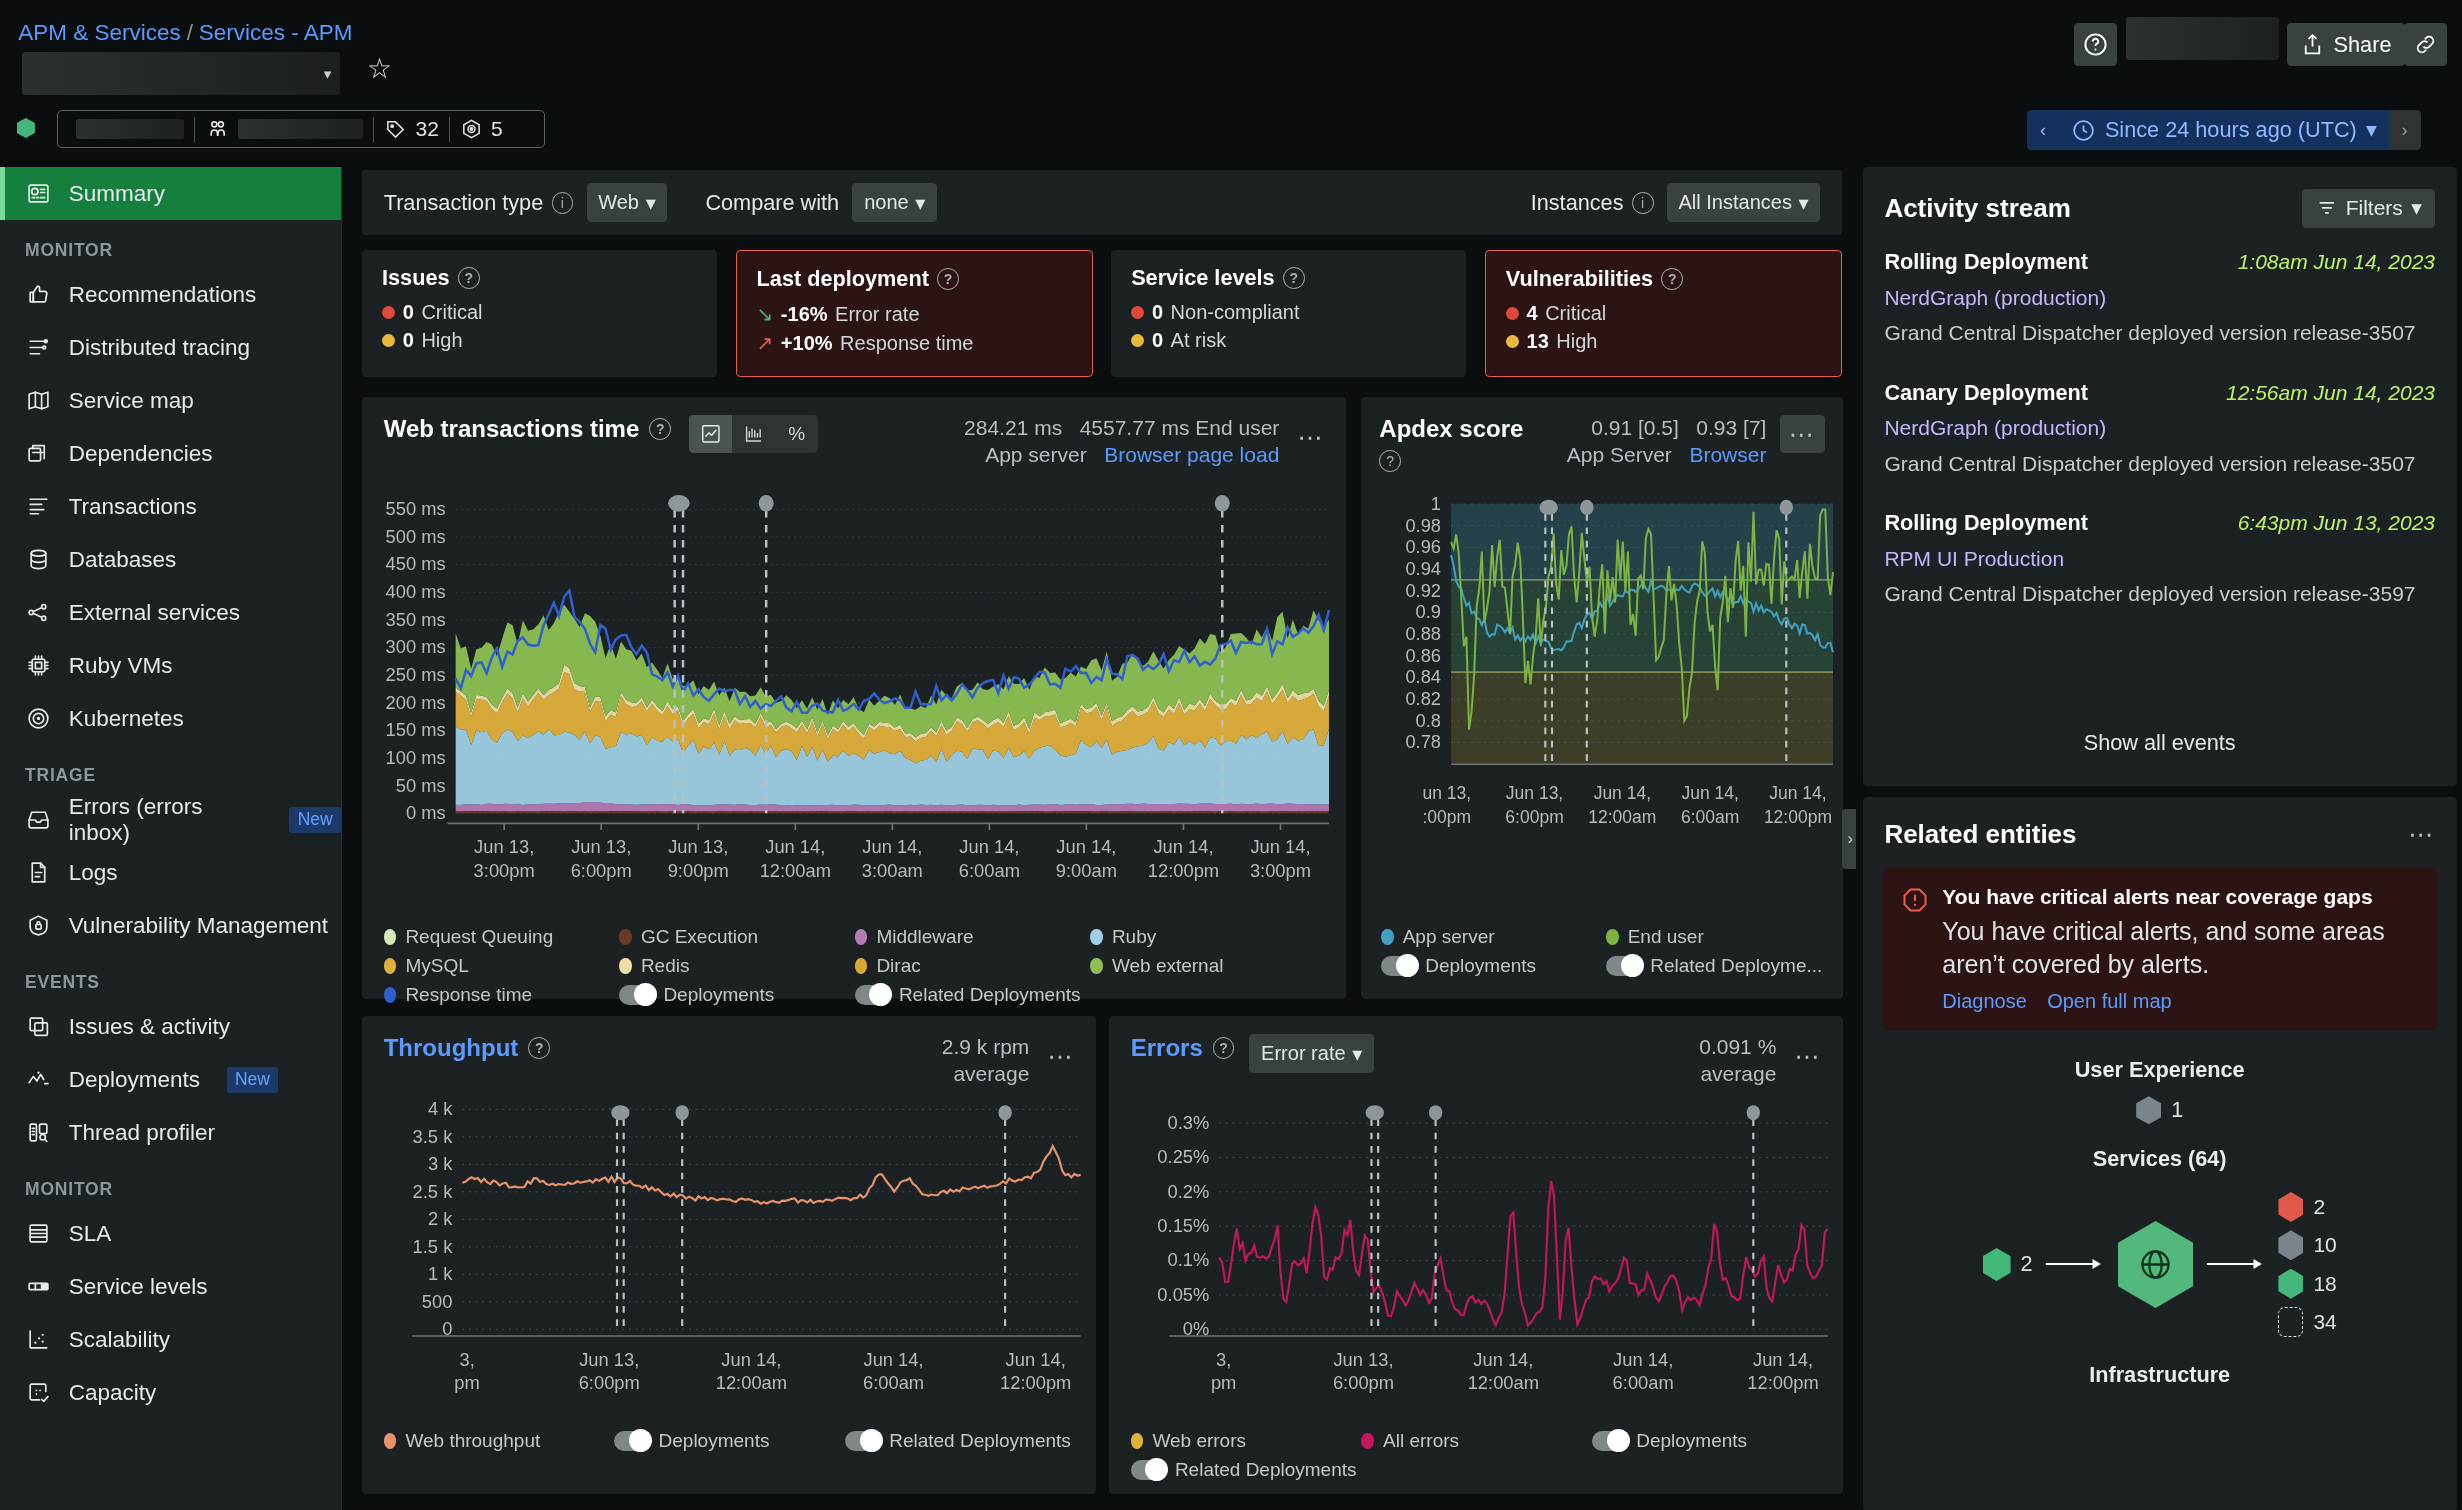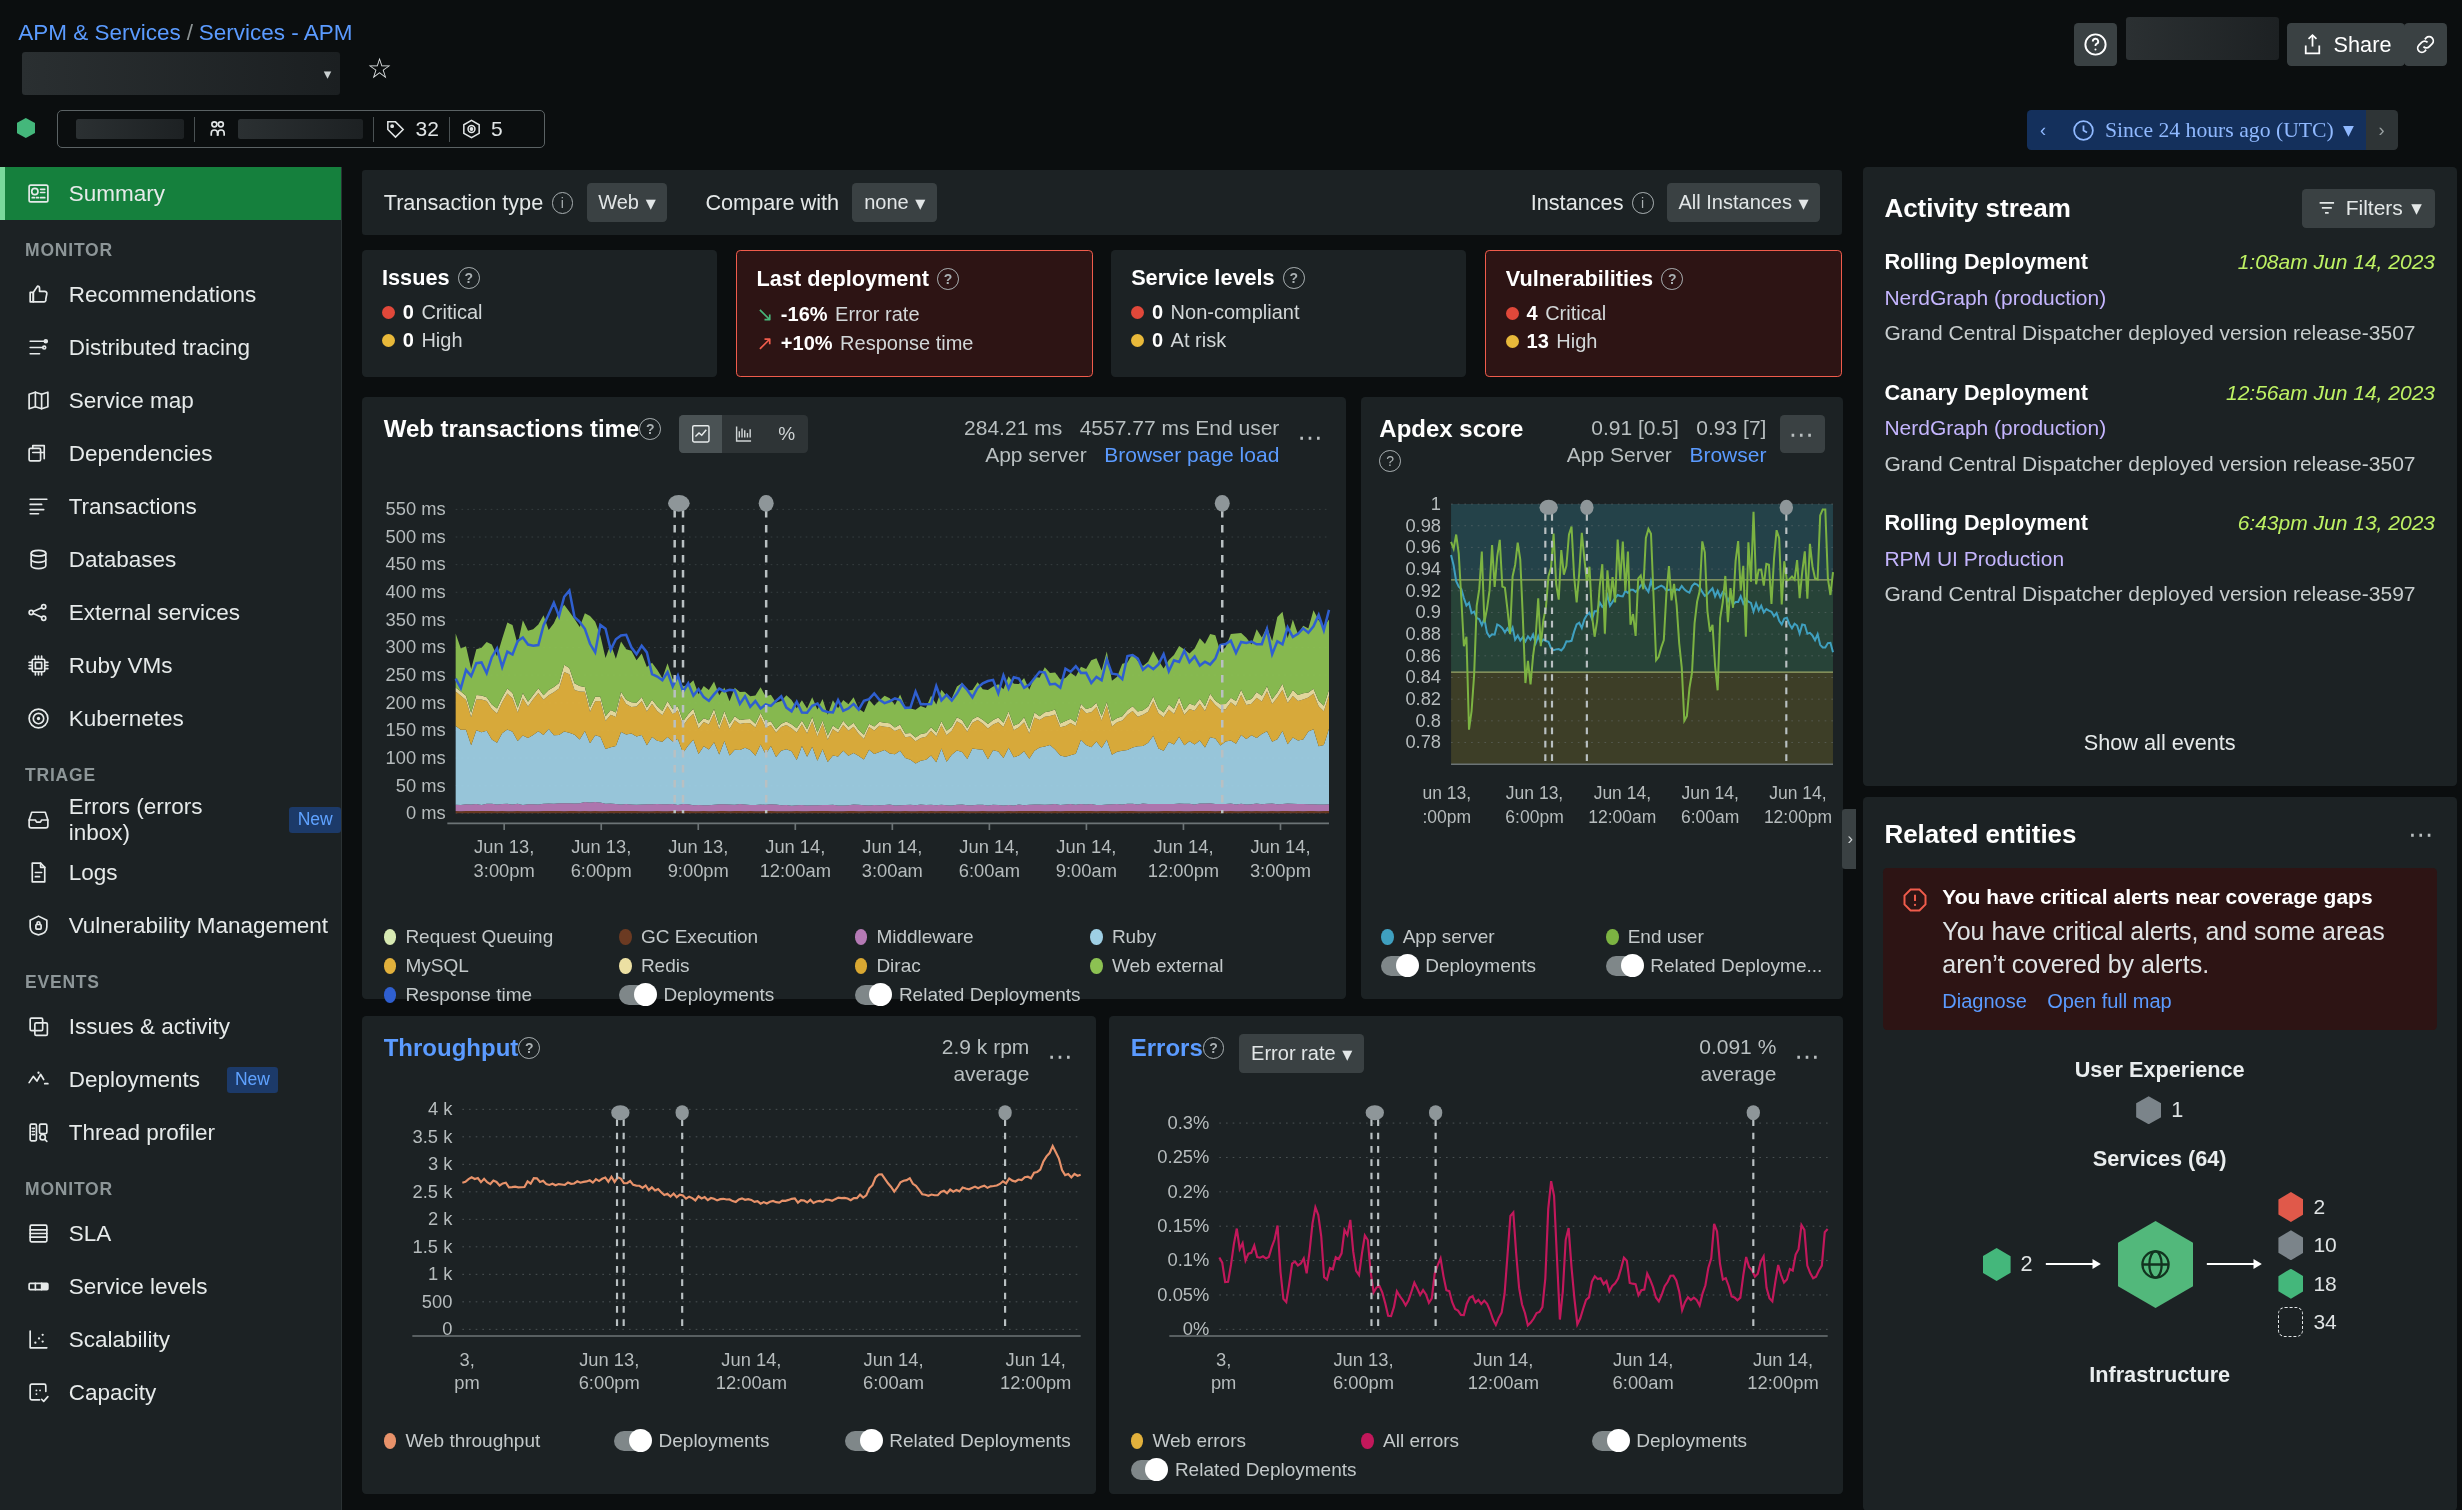--- a/index.html
+++ b/index.html
@@ -37,21 +37,21 @@
   .help-btn { position: absolute; left: 2074px; top: 23px; width: 43px; height: 43px; background:#3a4143; border-radius:4.2px;
     display:flex; align-items:center; justify-content:center; }
   .acct-blk { position: absolute; left: 2126px; top: 16.7px; width: 153px; height: 43px; background: linear-gradient(90deg,#2b3032,#1d2123); border-radius:3.3px; }
   .share-btn { position: absolute; left: 2287px; top: 23px; height: 43px; padding: 0 13.3px; background:#3a4143; border-radius:4.2px;
     display:flex; align-items:center; gap:8.3px; font-size:21.7px; color:#fff; }
   .link-btn { position: absolute; left: 2404px; top: 23px; width: 43px; height: 43px; background:#3a4143; border-radius:4.2px;
     display:flex; align-items:center; justify-content:center; }
 
   .timepicker { position: absolute; left: 2027px; top: 110px; height: 40px; display:flex; align-items:stretch; }
   .tp-prev { width: 32px; background:#14305c; border-radius:4.2px 0 0 4.2px; display:flex;align-items:center;justify-content:center;color:#8fb8ff; font-size:18.3px;}
-  .tp-main { background:#14305c; display:flex; align-items:center; gap:9.2px; padding: 0 11.7px; color:#90b9ff; font-size:21.7px; white-space:nowrap;font-family:Liberation Serif, serif; }
+  .tp-main { background:#14305c; display:flex; align-items:center; gap:9.2px; padding: 0 11.7px; color:#90b9ff; font-size:21.7px; white-space:nowrap; }
   .tp-next { width: 32px; background:#2e3436; border-radius:0 4.2px 4.2px 0; display:flex;align-items:center;justify-content:center;color:#9aa1a3; font-size:18.3px;}
 
   
   .sidebar { position: absolute; left: 0; top: 167px; width: 342px; height: 1344px; background: #1c2224; border-right: 0.8px solid #2b3234; }
   .nav-item { position: relative; height: 53px; display:flex; align-items:center; gap: 16.7px; padding-left: 25px; font-size:22.5px; color:#e6eaea; }
   .nav-item.active { background: #15803d; }
   .nav-item.active::before { content:''; position:absolute; left:0; top:0; bottom:0; width:5px; background:#79d99c; }
   .nav-icon { width: 27px; height: 27px; flex: 0 0 27px; display:flex; align-items:center; justify-content:center; }
   .nav-icon svg { width: 25px; height: 25px; }
   .nav-sect { height: 48px; display:flex; align-items:flex-end; padding: 0 0 6.7px 25px; font-size: 17.5px; letter-spacing: 0.8px; color:#8d9698; font-weight:700;}
@@ -69,21 +69,21 @@
   .card { flex:1; background:#1c2224; border-radius:4.2px; padding: 15px 20px; }
   .card.alert { background:#2d1414; border:0.8px solid #f05c4c; }
   .card h4 { font-size:21.7px; font-weight:700; color:#fff; display:flex; align-items:center; gap:8.3px; margin-bottom:10px;}
   .card .row { font-size:20px; color:#d2d7d8; display:flex; align-items:center; gap:7.5px; margin-top:5px;}
   .cdot { width:13.3px;height:13.3px;border-radius:50%; display:inline-block; }
   .cnum { font-weight:700; color:#fff; }
   .arrow-dn { color:#48b77b; font-size:20px; }
   .arrow-up { color:#f05c4c; font-size:20px; }
 
   .panel { position:absolute; background:#1c2224; border-radius:4.2px; }
-  .panel-title { font-size:24px; font-weight:700; color:#fff; display:flex; align-items:center; }
+  .panel-title { font-size:24px; font-weight:700; color:#fff; display:flex; align-items:center; gap:10px;}
   .panel-title.link { color:#5b9bff; }
   .kebab { color:#b9bfc0; font-size:25px; letter-spacing:1.7px; line-height:1; }
 
   .segbtns { display:flex; background:#2e3436; border-radius:4.2px; overflow:hidden; }
   .segbtn { width:43px; height:38px; display:flex; align-items:center; justify-content:center; color:#cfd4d5; font-size:19px;}
   .segbtn.on { background:#4a5254; }
 
   .metricpair { text-align:right; font-size:21px; color:#b8bfc0; line-height:1.25; }
   .metricpair .lnk { color:#5b9bff; }
 

